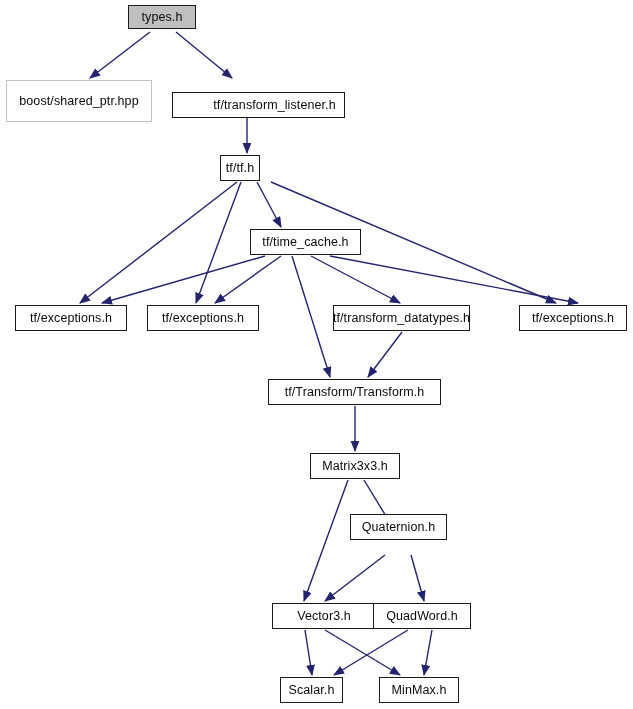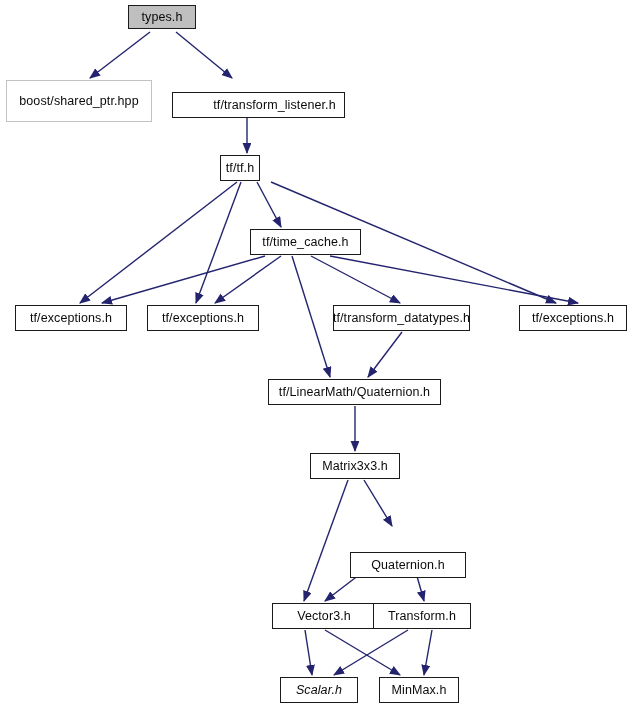--- a/index.html
+++ b/index.html
@@ -105,34 +105,34 @@
       <div class="node" style="left: 147px; top: 305px; width: 112px; height: 26px;">
         <span class="node-label">tf/exceptions.h</span>
       </div>
       <div class="node" style="left: 333px; top: 305px; width: 137px; height: 26px;">
         <span class="node-label">tf/transform_datatypes.h</span>
       </div>
       <div class="node" style="left: 519px; top: 305px; width: 108px; height: 26px;">
         <span class="node-label">tf/exceptions.h</span>
       </div>
       <div class="node" style="left: 268px; top: 379px; width: 173px; height: 26px;">
-        <span class="node-label">tf/LinearMath/Quaternion.h</span>
+        <span class="node-label">tf/Transform/Transform.h</span>
       </div>
       <div class="node" style="left: 310px; top: 453px; width: 90px; height: 26px;">
         <span class="node-label">Matrix3x3.h</span>
       </div>
-      <div class="node" style="left: 350px; top: 552px; width: 116px; height: 26px;">
+      <div class="node" style="left: 350px; top: 514px; width: 97px; height: 26px;">
         <span class="node-label">Quaternion.h</span>
       </div>
       <div class="node" style="left: 272px; top: 603px; width: 104px; height: 26px;">
         <span class="node-label">Vector3.h</span>
       </div>
       <div class="node" style="left: 373px; top: 603px; width: 98px; height: 26px;">
-        <span class="node-label">Transform.h</span>
+        <span class="node-label">QuadWord.h</span>
       </div>
-      <div class="node" style="left: 280px; top: 677px; width: 78px; height: 26px; font-style: italic;">
+      <div class="node" style="left: 280px; top: 677px; width: 63px; height: 26px;">
         <span class="node-label">Scalar.h</span>
       </div>
       <div class="node" style="left: 379px; top: 677px; width: 80px; height: 26px; text-align: center;">
         <span class="node-label">MinMax.h</span>
       </div>
     </div>
 </div>
 
 </body></html>

